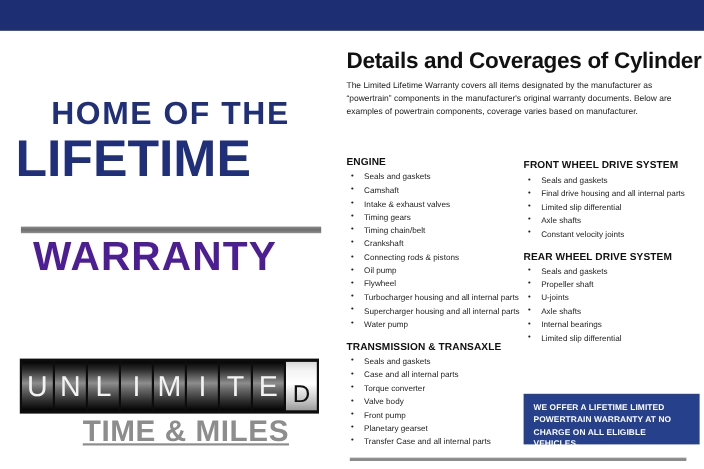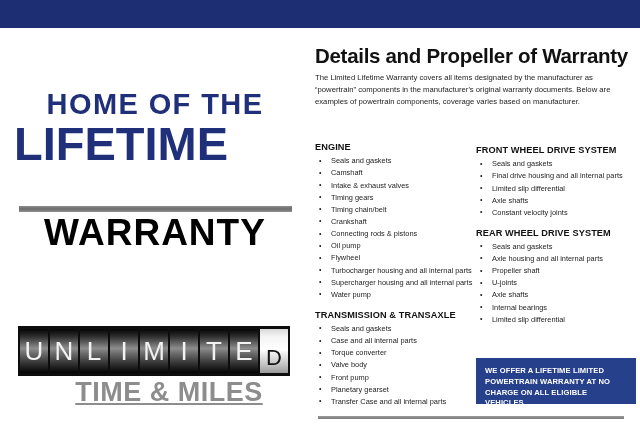--- a/index.html
+++ b/index.html
@@ -27,22 +27,22 @@
   .hl2{
     position:absolute;left:14px;top:44px;width:282px;
     font-size:47px;font-weight:bold;color:#1f2f79;
     letter-spacing:0px;line-height:1;white-space:nowrap;
   }
   .graybar{
     position:absolute;left:19px;top:130px;width:273px;height:6px;
     background:linear-gradient(to bottom,#8a8a8a 0%,#6d6d6d 50%,#909090 100%);
   }
   .hl3{
-    position:absolute;left:14px;top:138px;width:282px;
-    font-size:37px;font-weight:bold;color:#000000;
+    position:absolute;left:0;top:138px;width:282px;
+    font-size:37px;font-weight:bold;color:#4c1d95;
     letter-spacing:1px;line-height:1;white-space:nowrap;
     text-align:center;
   }
 
   
   .odo{
     position:absolute;left:18px;top:250px;
     width:272px;height:50px;
     background:#0d0d0d;
     padding:3px 2px;
@@ -163,21 +163,21 @@
         <div class="odo-cell light">D</div>
       </div>
 
     <div class="timemiles">TIME &amp; MILES</div>
 
     <div class="good-anywhere">Good Anywhere in the USA and Canada</div>
   </div>
 
   <div class="right-panel">
 
-    <div class="r-title">Details and Propeller of Warranty</div>
+    <div class="r-title">Details and Coverages of Cylinder</div>
     <div class="r-intro">The Limited Lifetime Warranty covers all items designated by the manufacturer as “powertrain” components in the manufacturer's original warranty documents. Below are examples of powertrain components, coverage varies based on manufacturer.</div>
 
     <div class="col-left" id="col-left">
         <div class="sec">
           <div class="sec-title">ENGINE</div>
           <ul class="items">
             <li>Seals and gaskets</li>
             <li>Camshaft</li>
             <li>Intake &amp; exhaust valves</li>
             <li>Timing gears</li>
@@ -212,21 +212,20 @@
             <li>Final drive housing and all internal parts</li>
             <li>Limited slip differential</li>
             <li>Axle shafts</li>
             <li>Constant velocity joints</li>
           </ul>
         </div>
         <div class="sec">
           <div class="sec-title">REAR WHEEL DRIVE SYSTEM</div>
           <ul class="items">
             <li>Seals and gaskets</li>
-            <li>Axle housing and all internal parts</li>
             <li>Propeller shaft</li>
             <li>U-joints</li>
             <li>Axle shafts</li>
             <li>Internal bearings</li>
             <li>Limited slip differential</li>
           </ul>
         </div>
       </div>
 
     <div class="callout">

